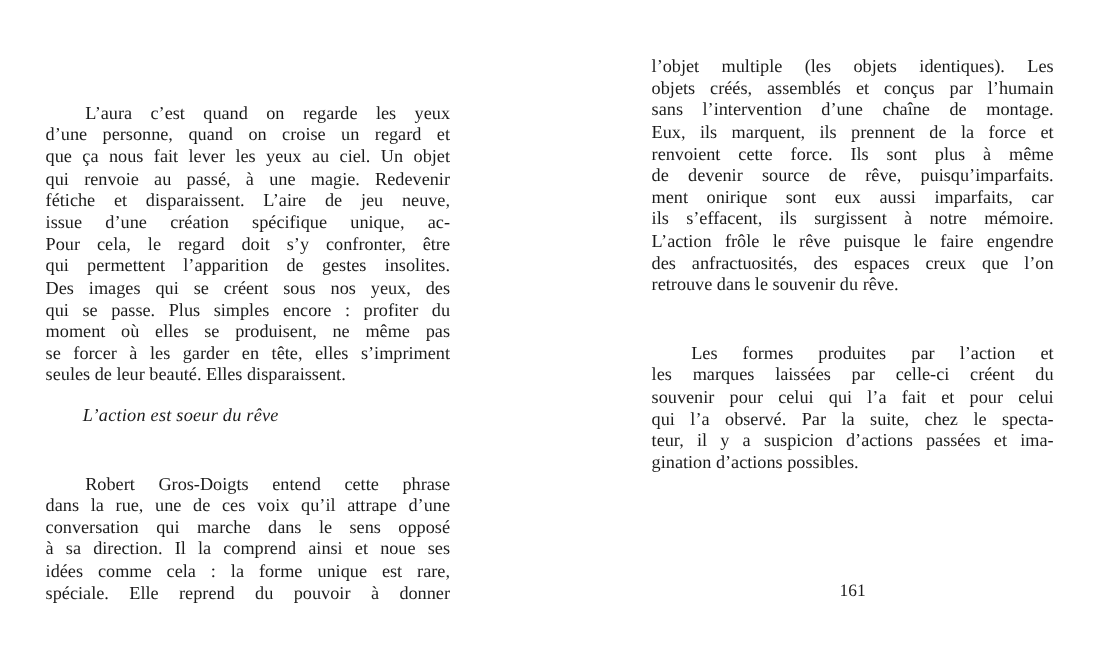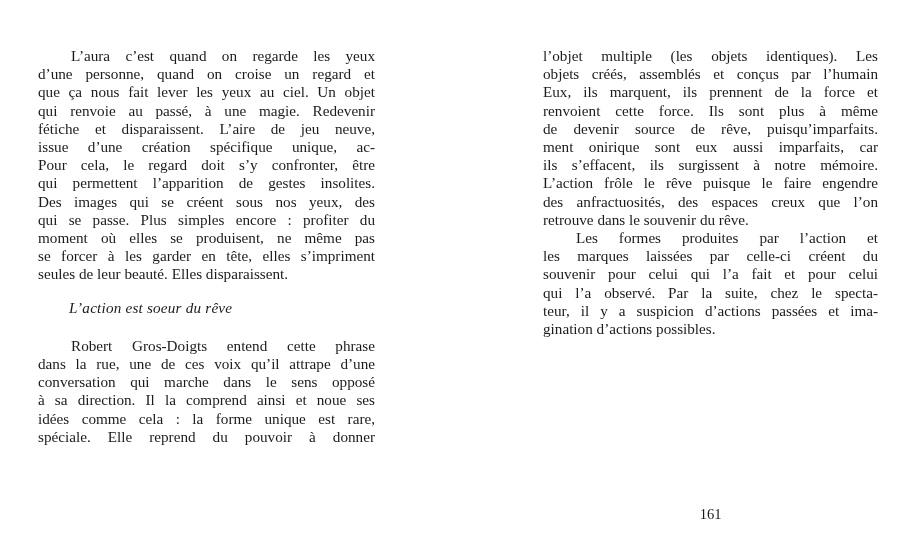--- a/index.html
+++ b/index.html
@@ -42,32 +42,33 @@
     text-align: left;
     white-space: normal;
     text-justify: inter-word;
   }
   .line.just {
     text-align: justify;
     text-align-last: justify;
   }
   .line.indent {
     padding-left: 33px;
+    margin-top: 39px;
   }
   .heading {
     font-style: italic;
     padding-left: 31px;
     margin-top: 15px;
     margin-bottom: 20px;
     letter-spacing: 0.2px;
   }
   .page-number {
     position: absolute;
     left: 543px;
-    top: 505px;
+    top: 484px;
     width: 335px;
     text-align: center;
     color: #1b1b1b;
     font-size: 14.5px;
     line-height: 18px;
   }
 </style>
 </head>
 <body>
 
@@ -97,20 +98,21 @@
         <div class="line just">conversation qui marche dans le sens opposé</div>
         <div class="line just">à sa direction. Il la comprend ainsi et noue ses</div>
         <div class="line just">idées comme cela : la forme unique est rare,</div>
         <div class="line just">spéciale. Elle reprend du pouvoir à donner</div>
       </div>
     </div>
   <div class="page-column right" id="right-col">
       <div class="para">
         <div class="line just">l’objet multiple (les objets identiques). Les</div>
         <div class="line just">objets créés, assemblés et conçus par l’humain</div>
+        <div class="line just">sans l’intervention d’une chaîne de montage.</div>
         <div class="line just">Eux, ils marquent, ils prennent de la force et</div>
         <div class="line just">renvoient cette force. Ils sont plus à même</div>
         <div class="line just">de devenir source de rêve, puisqu’imparfaits.</div>
         <div class="line just">ment onirique sont eux aussi imparfaits, car</div>
         <div class="line just">ils s’effacent, ils surgissent à notre mémoire.</div>
         <div class="line just">L’action frôle le rêve puisque le faire engendre</div>
         <div class="line just">des anfractuosités, des espaces creux que l’on</div>
         <div class="line">retrouve dans le souvenir du rêve.</div>
       </div>
       <div class="para">

